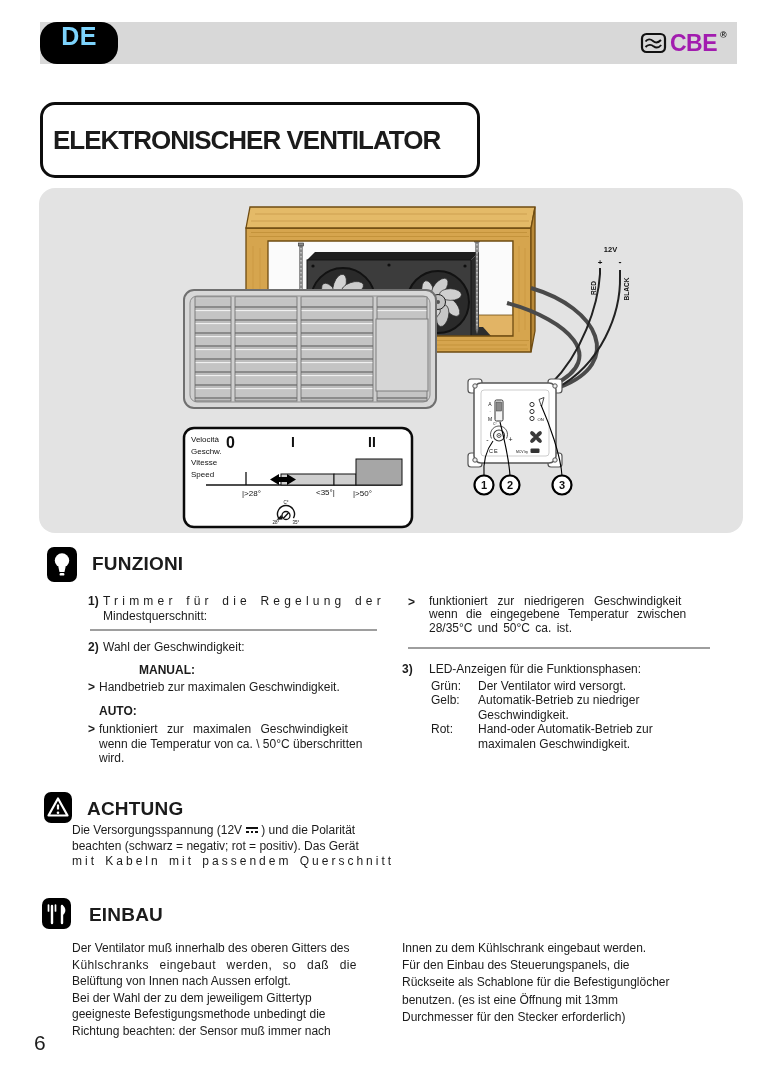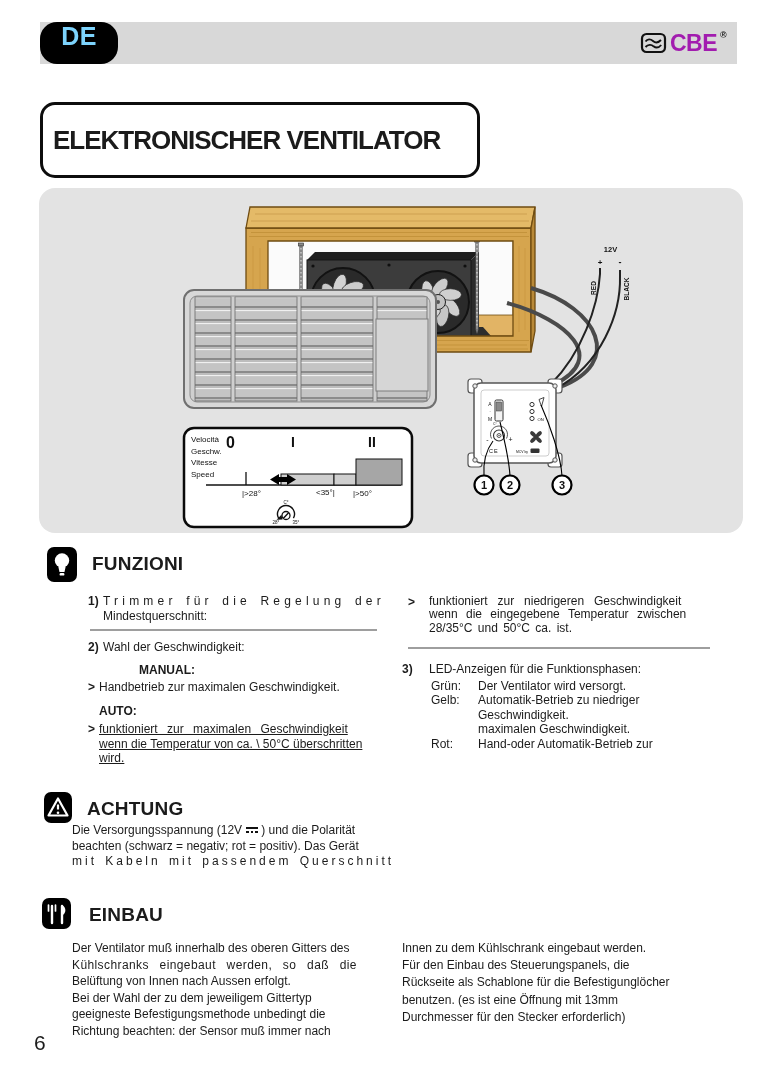--- a/index.html
+++ b/index.html
@@ -29,21 +29,21 @@
   .bold{font-weight:bold;}
   .row{display:flex;}
   .num{width:15px;font-weight:bold;flex:none;}
   .num-r{width:27px;font-weight:bold;flex:none;}
   .arr{width:11px;font-weight:bold;flex:none;}
   .arr-r{width:27px;font-weight:bold;flex:none;padding-left:6px;box-sizing:border-box;}
   .divider{height:2px;background:#9e9e9e;}
   .ls-item1{letter-spacing:4.2px;word-spacing:2px;}
   .ls-acht-l3{letter-spacing:3px;word-spacing:2px;}
   .ls-acht-r1{letter-spacing:2.2px;word-spacing:1px;}
-  .auto-lines .tline{line-height:14.5px;text-decoration:underline;}
+  .auto-lines .tline{line-height:14.5px;}
   .auto-lines .tline:first-child{word-spacing:6px;}
   .right-lines .tline{line-height:13.4px;}
   .right-lines .tline:nth-child(1){word-spacing:6.5px;}
   .right-lines .tline:nth-child(2){word-spacing:5px;}
   .right-lines .tline:nth-child(3){word-spacing:2px;}
   .led-row{display:flex;line-height:14.4px;}
   .led-label{width:47px;font-weight:normal;flex:none;}
   .einbau-left .tline{line-height:16.6px;}
   .einbau-left .tline:nth-child(2){word-spacing:7px;letter-spacing:0.4px;}
   .einbau-right .tline{line-height:17.2px;}
@@ -322,26 +322,26 @@
       </div>
         <div class="led-row">
         <span class="led-label">Gelb:</span>
         <span class="led-text">Automatik-Betrieb zu niedriger</span>
       </div>
         <div class="led-row">
         <span class="led-label"></span>
         <span class="led-text">Geschwindigkeit.</span>
       </div>
         <div class="led-row">
+        <span class="led-label">Rot:</span>
+        <span class="led-text">Hand-oder Automatik-Betrieb zur</span>
+      </div>
+        <div class="led-row">
         <span class="led-label"></span>
         <span class="led-text">maximalen Geschwindigkeit.</span>
-      </div>
-        <div class="led-row">
-        <span class="led-label">Rot:</span>
-        <span class="led-text">Hand-oder Automatik-Betrieb zur</span>
       </div>
       </div>
   </div>
 
   <div class="abs sec-icon" style="left:44px;top:792px;width:28px;height:31px;">
     <svg width="28" height="31" viewBox="0 0 28 31">
       <path d="M14,6.5 L23.5,23.5 H4.5 Z" fill="none" stroke="#fff" stroke-width="2.2" stroke-linejoin="round"></path>
       <line x1="14" y1="12.5" x2="14" y2="17.5" stroke="#fff" stroke-width="2.2"></line>
       <circle cx="14" cy="20.8" r="1.3" fill="#fff"></circle>
     </svg>

